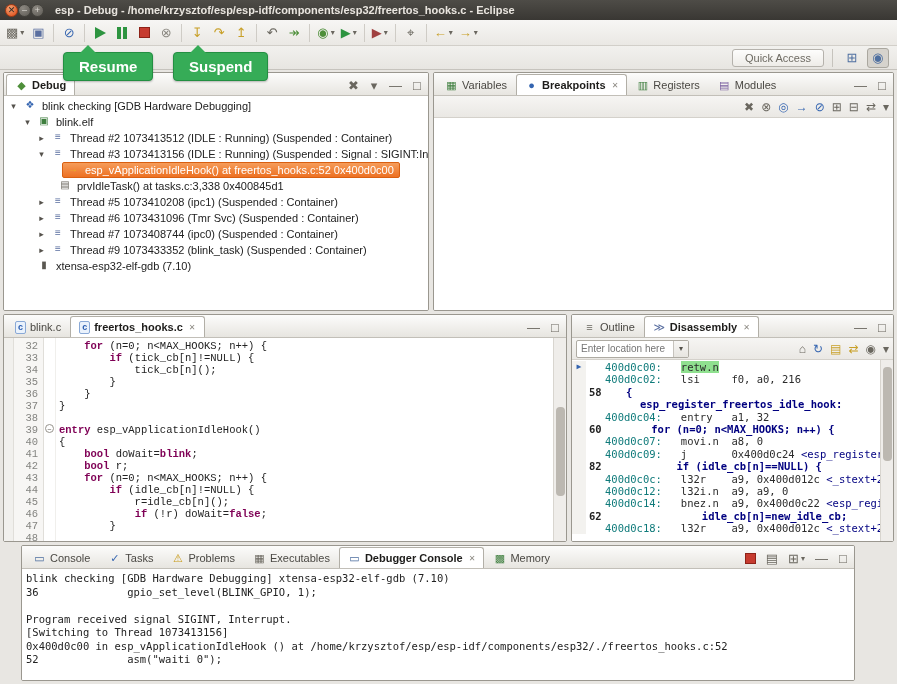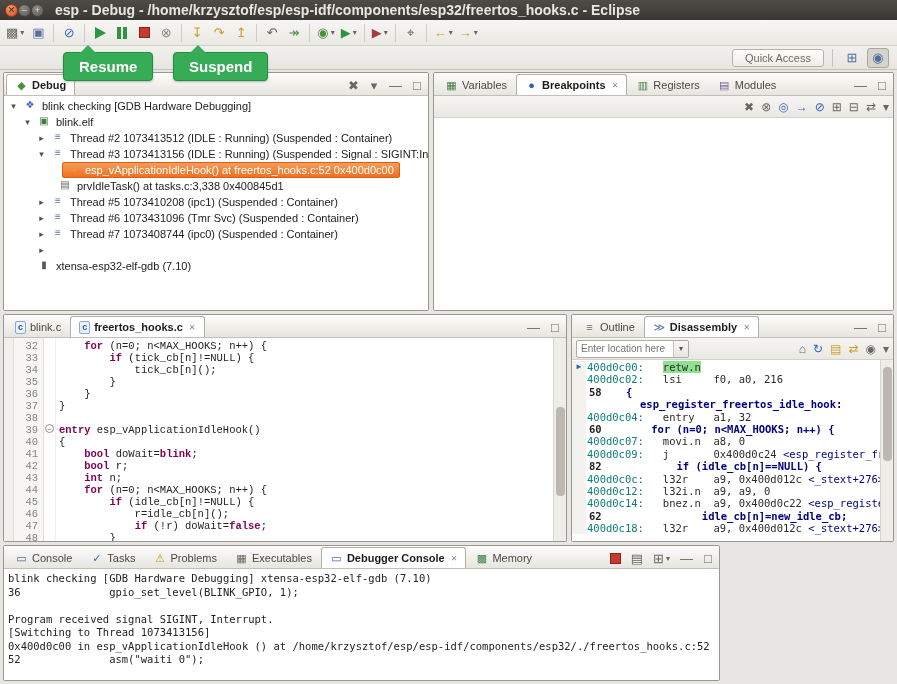--- a/index.html
+++ b/index.html
@@ -6,21 +6,21 @@
   html,body{width:897px;height:684px;overflow:hidden}
   body{position:relative;font-family:"Liberation Sans",sans-serif;font-size:11px;background:#e8e6e2;color:#222}
 
   
   .titlebar{position:absolute;left:0;top:0;width:897px;height:20px;
     background:linear-gradient(#4e4c47,#393733);display:flex;align-items:center;padding:0 5px;gap:5px}
   .winbtn{width:13px;height:13px;border-radius:50%;display:inline-flex;align-items:center;justify-content:center;
     font-size:9px;line-height:9px;color:#2e2c28}
   .winbtn.w-close{background:radial-gradient(circle at 35% 30%,#f2a273,#dd4814);border:1px solid #a83a12}
   .winbtn.w-minimize,.winbtn.w-maximize{background:radial-gradient(circle at 35% 30%,#8d8982,#5c5953);border:1px solid #44423d;color:#d8d5cf}
-  .titletext{margin-left:6px;color:#e9e5df;font-weight:bold;font-size:14px;white-space:nowrap}
+  .titletext{margin-left:6px;color:#e9e5df;font-weight:bold;font-size:11px;white-space:nowrap}
 
   
   .toolbar{position:absolute;left:0;top:20px;width:897px;height:26px;
     background:linear-gradient(#f7f6f4,#eae8e4);border-bottom:1px solid #d2cfc9;
     display:flex;align-items:center;padding:0 4px;gap:2px}
   .toolbar2{position:absolute;left:0;top:46px;width:897px;height:24px;
     background:linear-gradient(#f2f1ee,#e7e5e1);border-bottom:1px solid #c6c3bd;
     display:flex;align-items:center;justify-content:flex-end;padding:0 8px;gap:8px}
   .tbtn{height:22px;min-width:20px;display:inline-flex;align-items:center;justify-content:center;
     padding:0 2px;border-radius:3px;cursor:default}
@@ -43,21 +43,21 @@
   .callout::before{content:"";position:absolute;top:-8px;left:16px;border:8px solid transparent;border-bottom:8px solid #36ac57;border-top:0}
   #callout-resume{left:63px;top:52px}
   #callout-suspend{left:173px;top:52px}
 
   
   .panel{position:absolute;background:#fff;border:1px solid #9a978f;border-radius:2px;overflow:hidden;display:flex;flex-direction:column}
   #debug-panel{left:3px;top:72px;width:426px;height:239px}
   #vars-panel{left:433px;top:72px;width:461px;height:239px}
   #editor-panel{left:3px;top:314px;width:564px;height:228px}
   #outline-panel{left:571px;top:314px;width:323px;height:228px}
-  #console-panel{left:3px;top:545px;width:717px;height:136px}
+  #console-panel{left:21px;top:545px;width:834px;height:136px}
 
   .phead{height:23px;flex:none;background:linear-gradient(#fcfcfb,#e7e5e0);border-bottom:1px solid #c2bfb8;
     display:flex;align-items:flex-end;padding:0 2px;position:relative;white-space:nowrap}
   .ptools{position:absolute;right:4px;top:4px;display:flex;gap:6px;align-items:center;color:#6a675f;font-size:11px}
   .ptools .tbtn{height:16px;min-width:14px}
   .tab{display:inline-flex;align-items:center;gap:4px;height:21px;padding:0 8px;border:1px solid transparent;border-bottom:none;
     border-radius:3px 3px 0 0;color:#4a4843}
   .tab.active{background:#fff;border-color:#b2afa7;color:#1d1c1a}
   .tab.active .tabl{font-weight:bold}
   .tclose{font-size:8px;color:#8d8a83;margin-left:2px}
@@ -120,21 +120,21 @@
   .cl{height:12px;white-space:pre}
   .kw{color:#7f0055;font-weight:bold}
   .vscroll{width:13px;flex:none;background:#efedea;border-left:1px solid #d8d5cf;position:relative}
   .vthumb{position:absolute;left:2px;width:9px;border-radius:4px;background:#bcb8b1}
 
   
   .dis{flex:1;overflow:hidden;font-family:"DejaVu Sans Mono",monospace;font-size:10.5px;line-height:12.4px;background:#fff;display:flex}
   .disrows{flex:1;overflow:hidden;padding-top:1px}
   .drow{white-space:pre;display:flex;height:12.4px}
   .dgut{width:14px;flex:none;background:#f3f2ef;color:#3565b0;font-size:8px;text-align:center;line-height:12px}
-  .daddr{color:#0e7a7a;margin-left:1px}
+  .daddr{color:#0e7a7a;margin-left:19px}
   .dins{color:#2b2b2b}
   .dins.current{background:#8fe08f}
   .dsym{color:#000080}
   .dnum{color:#222;font-weight:bold;display:inline-block;min-width:18px;margin-left:3px}
   .dsrc{color:#000080;font-weight:bold}
   .dlabel{color:#000080;font-weight:bold;padding-left:54px}
 
   
   .console-body{flex:1;background:#fff;font-family:"DejaVu Sans Mono",monospace;font-size:10.5px;line-height:13.5px;padding:3px 4px;overflow:hidden}
   .conline{white-space:pre;min-height:13.5px}
@@ -315,20 +315,24 @@
       </div>
       <div class="trow" style="padding-left: 31px;">
         <span class="arrow">▸</span>
         <span class="tsel">
           <span class="ticon icon-thread"></span>
           <span class="tlabel">Thread #7 1073408744 (ipc0) (Suspended : Container)</span>
         </span>
       </div>
       <div class="trow" style="padding-left: 31px;">
         <span class="arrow">▸</span>
+        <span class="tsel">
+          <span class="ticon icon-thread"></span>
+          <span class="tlabel">Thread #9 1073433352 (blink_task) (Suspended : Container)</span>
+        </span>
       </div>
       <div class="trow" style="padding-left: 17px;">
         <span class="arrow"></span>
         <span class="tsel">
           <span class="ticon icon-process"></span>
           <span class="tlabel">xtensa-esp32-elf-gdb (7.10)</span>
         </span>
       </div>
     </div>
 </div>
@@ -428,21 +432,20 @@
         <div class="cl">        <span class="kw">if</span> (tick_cb[n]!=NULL) {</div>
         <div class="cl">            tick_cb[n]();</div>
         <div class="cl">        }</div>
         <div class="cl">    }</div>
         <div class="cl">}</div>
         <div class="cl"></div>
         <div class="cl"><span class="kw">entry</span> esp_vApplicationIdleHook()</div>
         <div class="cl">{</div>
         <div class="cl">    <span class="kw">bool</span> doWait=<span class="kw">blink</span>;</div>
         <div class="cl">    <span class="kw">bool</span> r;</div>
-        <div class="cl">    <span class="kw">int</span> n;</div>
         <div class="cl">    <span class="kw">for</span> (n=0; n&lt;MAX_HOOKS; n++) {</div>
         <div class="cl">        <span class="kw">if</span> (idle_cb[n]!=NULL) {</div>
         <div class="cl">            r=idle_cb[n]();</div>
         <div class="cl">            <span class="kw">if</span> (!r) doWait=<span class="kw">false</span>;</div>
         <div class="cl">        }</div>
       </div>
     <div class="vscroll">
       <span class="vthumb" style="top:34%;height:44%"></span>
     </div>
   </div>

